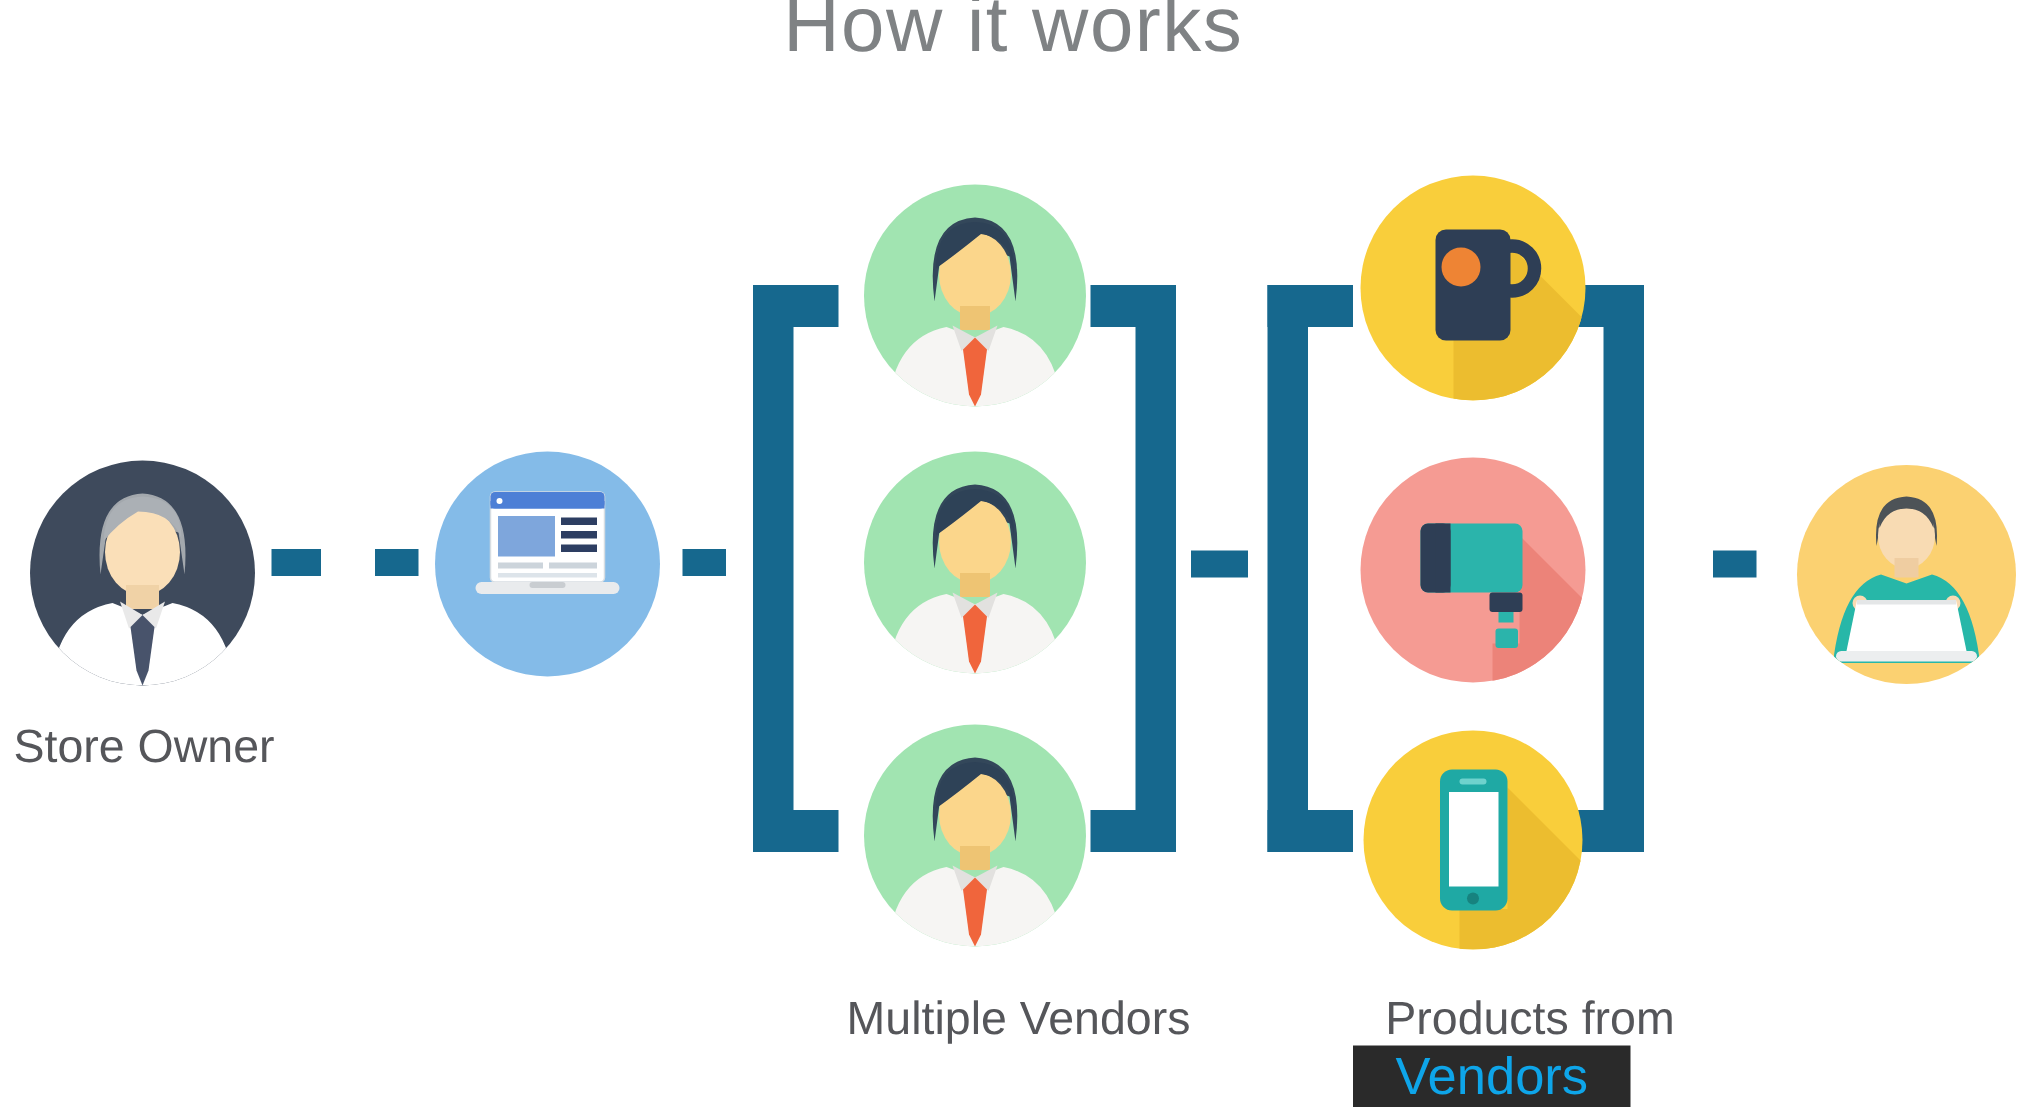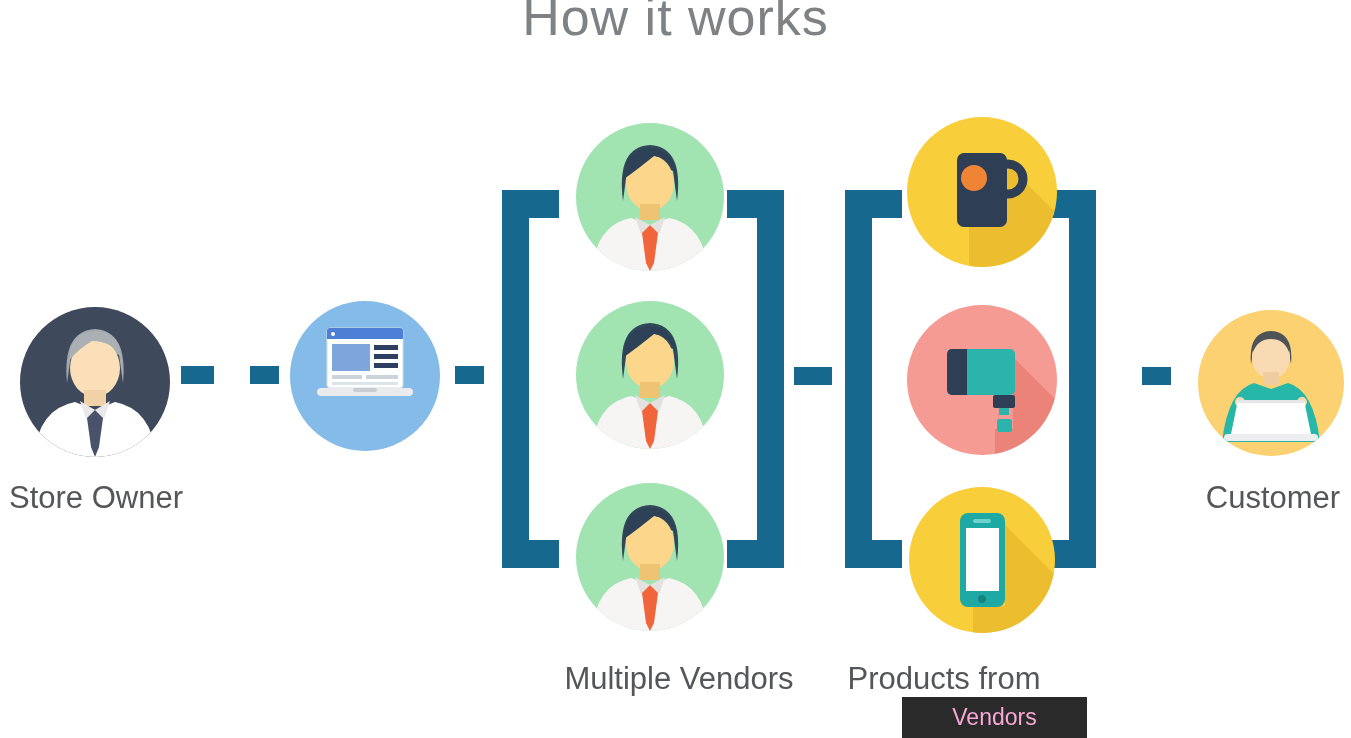--- a/index.html
+++ b/index.html
@@ -19,21 +19,21 @@
   body{width:1351px;height:738px;font-family:"Liberation Sans",sans-serif}
   .stage{position:relative;width:1351px;height:738px;background:#fff;overflow:hidden}
   .title{position:absolute;top:-13px;left:0;width:100%;text-align:center;font-size:52px;font-weight:400;color:var(--title);letter-spacing:1px}
   .circle{position:absolute;border-radius:50%;overflow:hidden}
   .circle svg{display:block;width:100%;height:100%}
   .label{position:absolute;font-size:31px;color:var(--label);text-align:center;white-space:nowrap}
   .dash{position:absolute;height:18px;background:var(--teal)}
   .bracket{position:absolute;width:57px;height:378px;border-top:28px solid var(--teal);border-bottom:28px solid var(--teal)}
   .bracket.open{border-left:27px solid var(--teal)}
   .bracket.close{border-right:27px solid var(--teal)}
-  .highlight-box{position:absolute;background:var(--box);display:flex;align-items:center;justify-content:center;font-size:23px;color:#f9a8d4}
+  .highlight-box{position:absolute;background:var(--box);display:flex;align-items:center;justify-content:center;font-size:35px;color:#0ea5e9}
 </style>
 </head>
 <body>
 
 <div class="stage">
 
   <div class="title">How it works</div>
 
   <div class="circle" style="left:20px;top:307px;width:150px;height:150px;background:var(--owner-bg)">
     <svg viewBox="0 0 150 150">
@@ -142,34 +142,33 @@
   <div class="circle" style="left:909px;top:487px;width:146px;height:146px;background:var(--gold)">
     <svg viewBox="0 0 146 146">
       <path d="M96 38 L146 88 L146 146 L64 146 L64 119 L96 119 Z" fill="#ecbd2f"></path>
       <rect x="51" y="26" width="45" height="94" rx="8" fill="#1fa9a4"></rect>
       <rect x="57" y="41" width="33" height="63" fill="#ffffff"></rect>
       <rect x="64" y="32" width="18" height="4" rx="2" fill="#6fd2cd"></rect>
       <circle cx="73" cy="112" r="4" fill="#17837f"></circle>
     </svg>
   </div>
 
-  <div class="label" style="left:832px;top:661px;width:224px">Products from</div>
+  <div class="label" style="left:908px;top:661px;width:224px">Products from</div>
   <div class="highlight-box" style="left:902px;top:697px;width:185px;height:41px">Vendors</div>
 
   <div class="dash" style="left:1142px;top:367px;width:29px"></div>
 
   <div class="circle" style="left:1198px;top:310px;width:146px;height:146px;background:var(--customer-bg)">
     <svg viewBox="0 0 146 146">
       <path d="M53 54 Q50 22 73 21 Q96 22 93 54 L90 38 Q73 30 56 38 Z" fill="#4d5357"></path>
       <ellipse cx="73" cy="47" rx="19" ry="22" fill="#f8dbb3"></ellipse>
       <path d="M55 42 Q54 23 73 22 Q92 23 91 42 Q86 29 73 29 Q60 29 55 42 Z" fill="#4d5357"></path>
       <rect x="65" y="62" width="16" height="13" fill="#efcda1"></rect>
       <path d="M24 132 Q30 80 56 73 L73 79 L90 73 Q116 80 122 132 Z" fill="#27b7a8"></path>
       <circle cx="42" cy="92" r="5" fill="#f8dbb3"></circle>
       <circle cx="104" cy="92" r="5" fill="#f8dbb3"></circle>
       <path d="M40 90 L106 90 L113 124 L33 124 Z" fill="#ffffff"></path>
       <rect x="40" y="90" width="66" height="3" fill="#e4e6e7"></rect>
       <rect x="26" y="124" width="94" height="7" rx="3.5" fill="#eceeef"></rect>
     </svg>
   </div>
-  <div class="label" style="left:1198px;top:480px;width:150px">Customer</div>
 
 </div>
 
 </body></html>

